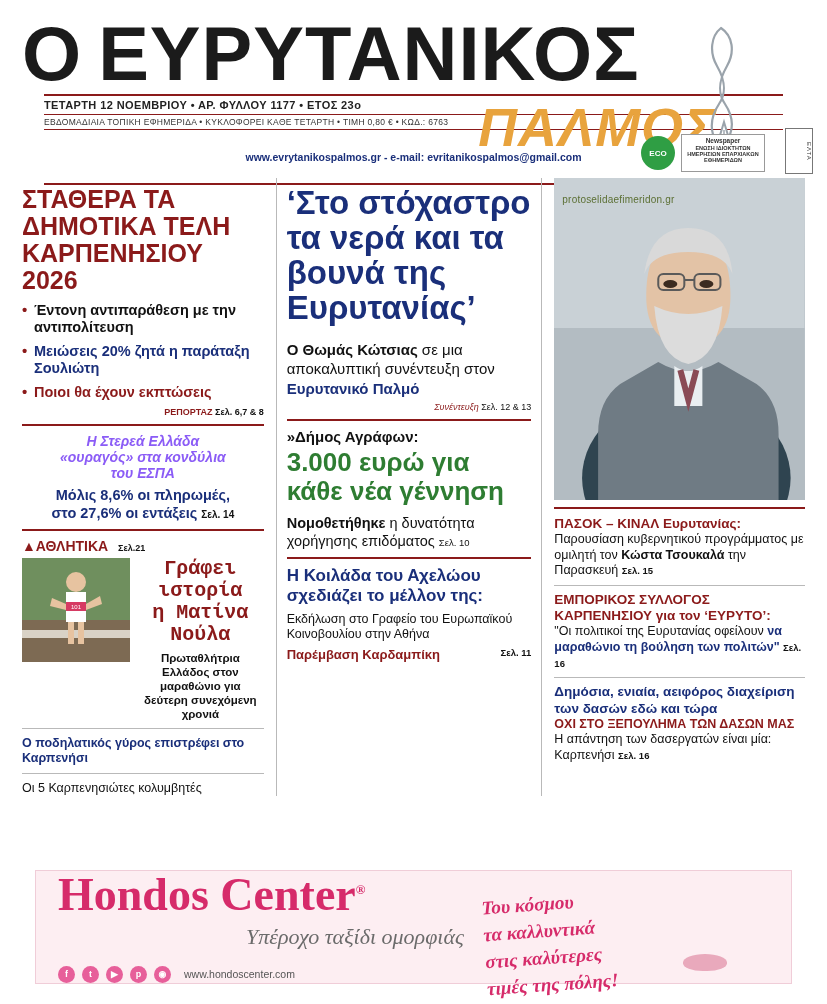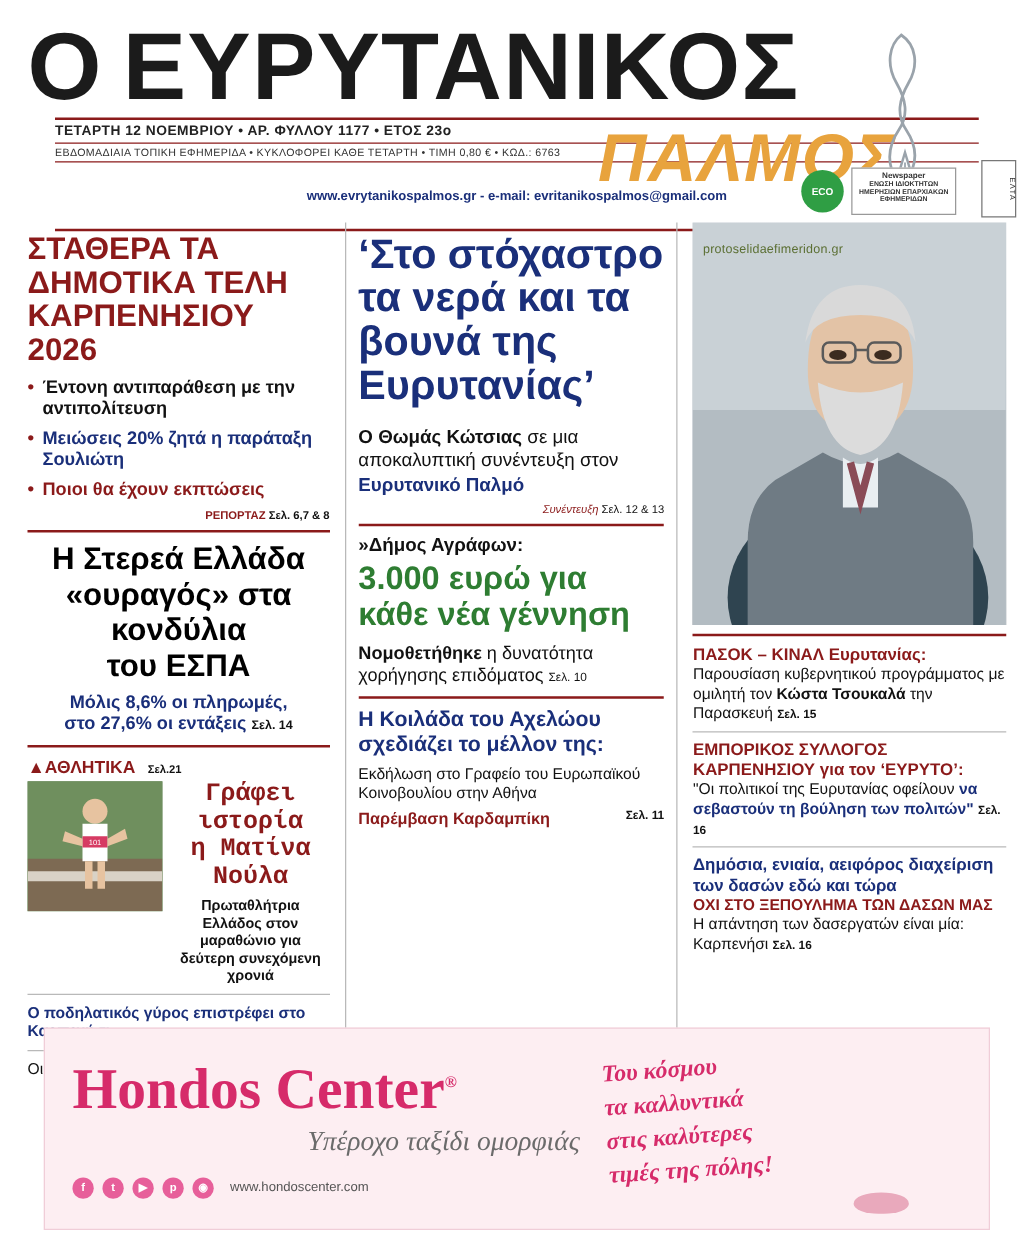--- a/index.html
+++ b/index.html
@@ -108,21 +108,21 @@
   .reportaz {
     text-align:right; font-family:"Liberation Sans", sans-serif;
     font-size: 9px; color:#8b1a1a; font-weight:bold; margin-top: 2px;
   }
   .reportaz .sel { color:#111; }
   .hr-red { border-top: 2px solid #8b1a1a; margin: 7px 0; }
   .hr-thin { border-top: 1px solid #b9b9b9; margin: 7px 0; }
 
   .sec2-head {
     font-family:"Liberation Sans", sans-serif; font-weight: bold;
-    font-size: 25px; line-height: 1.15; text-align:center; color:#000000; margin: 2px 0 6px;
+    font-size: 14px; line-height: 1.15; text-align:center; color:#8b5cf6; margin: 2px 0 6px; font-style: italic;
   }
   .sec2-sub {
     font-family:"Liberation Sans", sans-serif; font-weight: bold;
     font-size: 14.5px; line-height: 1.2; text-align:center; color:#1a2f7a;
   }
   .sec2-sub .sel { color:#111; font-size: 10px; }
 
   .athl-head {
     font-family:"Liberation Sans", sans-serif; font-weight:bold;
     font-size: 14px; color:#8b1a1a; margin: 4px 0 4px 0;
@@ -216,21 +216,21 @@
     font-family:"Liberation Sans", sans-serif; font-size: 12.5px; line-height: 1.25;
     color:#111; margin-top: 0;
   }
   .r-body b { font-weight: bold; }
   .r-body .sel { font-size: 9.5px; font-weight:bold; }
   .r-body .red { color:#8b1a1a; font-weight:bold; }
   .r-body .blue { color:#1a2f7a; font-weight:bold; }
 
   
   .ad {
-    position: absolute; left: 35px; right: 35px; bottom: 20px; height: 162px;
+    position: absolute; left: 35px; right: 35px; bottom: 20px; height: 114px;
     background: #fdeef2; border: 1px solid #f0cdd8;
     display:flex; align-items:center;
   }
   .ad-left { width: 58%; padding-left: 22px; }
   .ad-logo {
     font-family:"Liberation Serif", serif; font-weight:bold; font-size: 46px;
     color:#d62b6a; letter-spacing: 0px; line-height:1;
   }
   .ad-logo .reg { font-size: 13px; vertical-align: super; }
   .ad-tag {
@@ -412,21 +412,21 @@
           <div class="r-head">ΠΑΣΟΚ – ΚΙΝΑΛ Ευρυτανίας:</div>
           <div class="r-body">
             <span>Παρουσίαση κυβερνητικού προγράμματος με ομιλητή τον </span><b>Κώστα Τσουκαλά</b><span> την Παρασκευή</span>
             <span class="sel">Σελ. 15</span>
           </div>
         </div>
 
         <div class="rbox">
           <div class="r-head">ΕΜΠΟΡΙΚΟΣ ΣΥΛΛΟΓΟΣ ΚΑΡΠΕΝΗΣΙΟΥ για τον ‘ΕΥΡΥΤΟ’:</div>
           <div class="r-body">
-            <span>"Οι πολιτικοί της Ευρυτανίας οφείλουν </span><span class="blue">να σεβαστούν τη βούληση των πολιτών"</span>
+            <span>"Οι πολιτικοί της Ευρυτανίας οφείλουν </span><span class="blue">να μαραθώνιο τη βούληση των πολιτών"</span>
             <span class="sel">Σελ. 16</span>
           </div>
         </div>
 
         <div class="rbox">
           <div class="r-head blue">Δημόσια, ενιαία, αειφόρος διαχείριση των δασών εδώ και τώρα</div>
           <div class="r-body">
             <span class="red">ΟΧΙ ΣΤΟ ΞΕΠΟΥΛΗΜΑ ΤΩΝ ΔΑΣΩΝ ΜΑΣ</span><span> Η απάντηση των δασεργατών είναι μία: Καρπενήσι</span>
             <span class="sel">Σελ. 16</span>
           </div>

